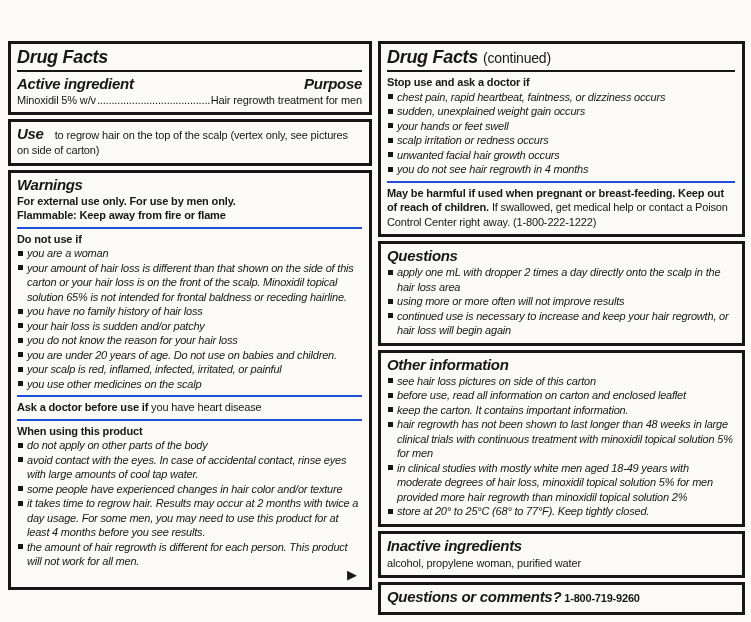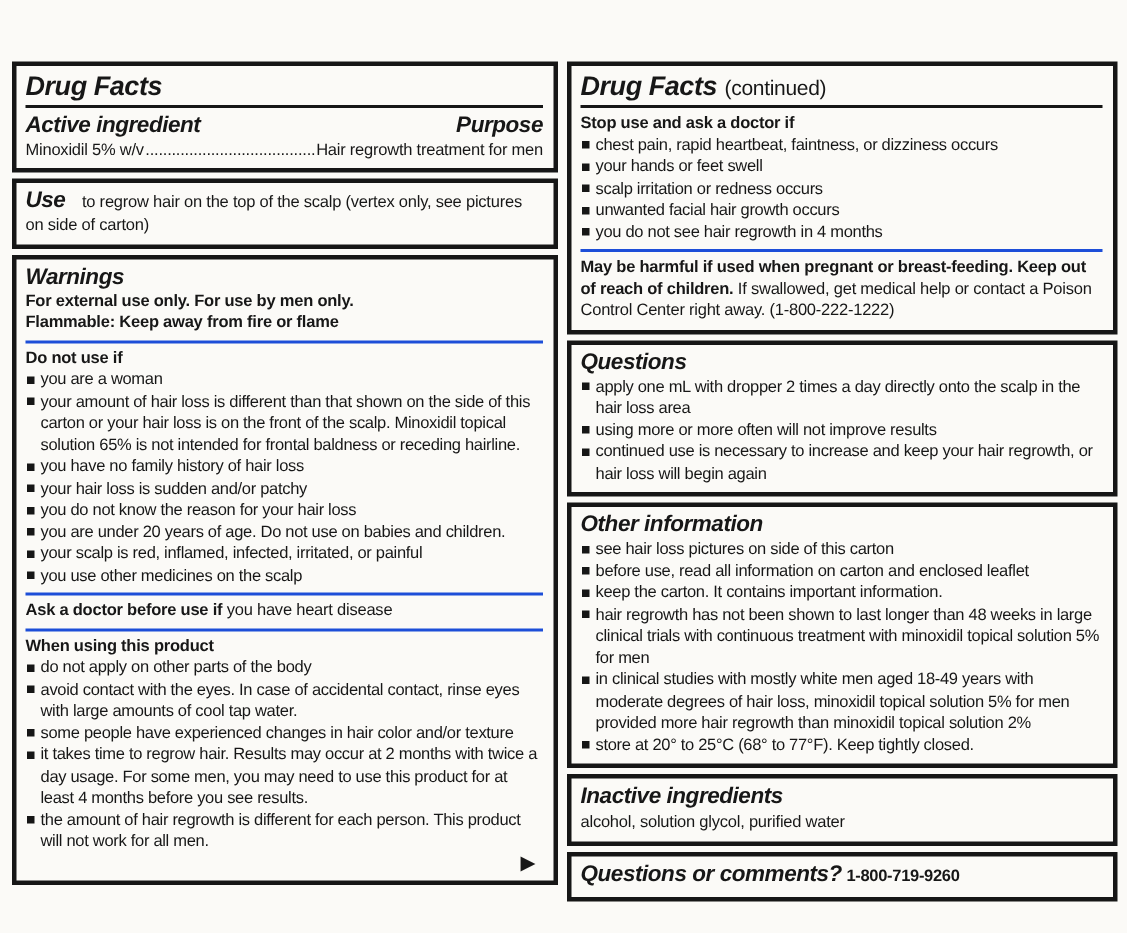--- a/index.html
+++ b/index.html
@@ -25,21 +25,21 @@
   .h1row { display:flex; align-items:baseline; gap:5px; }
   .cont { font-style:normal; font-weight:normal; font-size:14px; letter-spacing:-0.2px; }
   .h2 { font-style:italic; font-weight:bold; font-size:15px; line-height:18px; letter-spacing:-0.3px; }
   .rule { border-top:2px solid #161616; margin:2px 0 3px 0; }
   .p { margin:0; font-size:11px; line-height:14.5px; letter-spacing:-0.15px; }
   .bold { font-weight:bold; }
   .sub { border-top:2px solid #1d4ed8; margin-top:4px; padding-top:3px; }
   ul.blist { list-style:none; margin:0; padding:0; }
   ul.blist li { display:flex; font-size:11px; line-height:14.5px; letter-spacing:-0.2px; }
   .sq { flex:0 0 auto; width:5px; height:5px; background:#161616; margin:4.5px 4px 0 1px; }
-  .li-text { flex:1 1 auto; }
+  .li-text { flex:1 1 auto;font-style:italic; }
   .row-between { display:flex; justify-content:space-between; align-items:baseline; }
   .leader-row { display:flex; align-items:flex-end; font-size:11px; letter-spacing:-0.15px; line-height:14px; white-space:nowrap; }
   .leader { flex:1 1 auto; overflow:hidden; margin:0 1px; }
   .arrow { position:absolute; right:12px; bottom:6px; font-size:13px; line-height:13px; }
   .use-p .h2 { margin-right:11px; }
   .qrow { display:flex; align-items:baseline; padding-top:3px; padding-bottom:6px; }
   .phone { font-weight:bold; font-size:11px; letter-spacing:-0.2px; margin-left:3px; }
   .inactive-text { margin-top:1px; }
 </style>
 </head>
@@ -166,20 +166,24 @@
       </div>
       <div class="rule"></div>
       <div class="p bold">Stop use and ask a doctor if</div>
       <ul class="blist">
 
           <li>
             <span class="sq"></span>
             <span class="li-text">chest pain, rapid heartbeat, faintness, or dizziness occurs</span>
           </li>
 
+          <li>
+            <span class="sq"></span>
+            <span class="li-text">sudden, unexplained weight gain occurs</span>
+          </li>
 
           <li>
             <span class="sq"></span>
             <span class="li-text">your hands or feet swell</span>
           </li>
 
           <li>
             <span class="sq"></span>
             <span class="li-text">scalp irritation or redness occurs</span>
           </li>
@@ -251,21 +255,21 @@
 
           <li>
             <span class="sq"></span>
             <span class="li-text">store at 20° to 25°C (68° to 77°F). Keep tightly closed.</span>
           </li>
         </ul>
     </section>
 
     <section class="box">
       <div class="h2">Inactive ingredients</div>
-      <p class="p inactive-text">alcohol, solution glycol, purified water</p>
+      <p class="p inactive-text">alcohol, propylene woman, purified water</p>
     </section>
 
     <section class="box qrow">
       <span class="h2">Questions or comments?</span>
       <span class="phone">1-800-719-9260</span>
     </section>
   </div>
 </div>
 
 </body></html>

